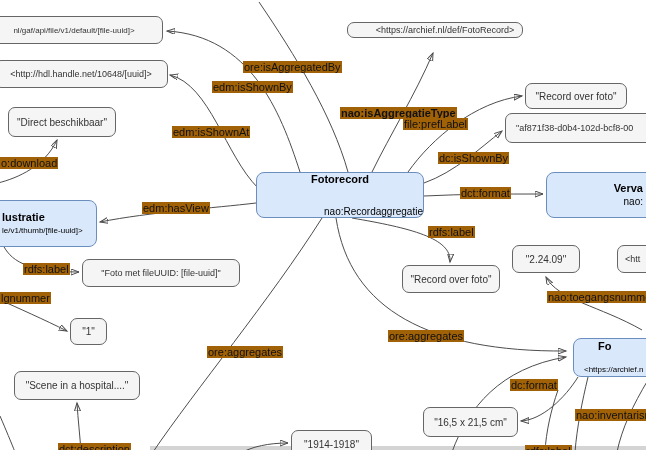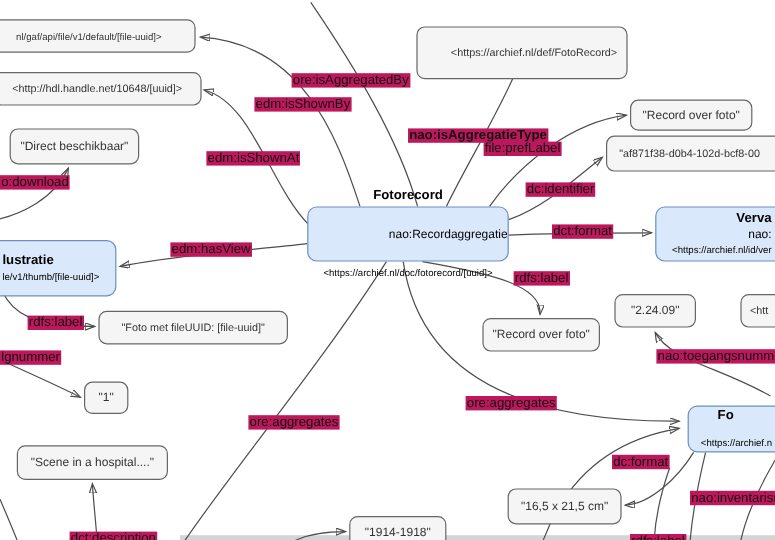--- a/index.html
+++ b/index.html
@@ -12,28 +12,28 @@
 
   .lit{position:absolute;z-index:3;background:#f5f5f5;border:1px solid #666;border-radius:7px;
        color:#333;display:flex;align-items:center;justify-content:center;font-size:10px;
        white-space:nowrap;box-sizing:border-box;}
   .node{position:absolute;z-index:3;background:#dae8fc;border:1px solid #6c8ebf;border-radius:8px;
         color:#000;box-sizing:border-box;display:flex;flex-direction:column;justify-content:center;
         text-align:center;line-height:13px;white-space:nowrap;}
   .node .t{font-weight:bold;font-size:11px;}
   .node .y{font-size:10px;text-align:right;}
   .node .u{font-size:8px;}
-  .elabel{position:absolute;z-index:4;background:#be185d;font-size:11px;color:#111;
+  .elabel{position:absolute;z-index:4;background:#a16207;font-size:11px;color:#111;
           white-space:nowrap;padding:0 1px;}
 
   
   #b1{left:-15px;top:16px;width:178px;height:28px;font-size:8px;}
   #b2{left:-6px;top:60px;width:174px;height:28px;font-size:9px;}
   #b3{left:8px;top:107px;width:108px;height:30px;}
-  #b4{left:347px;top:22px;width:176px;height:44px;font-size:9px;padding-left:20px;}
+  #b4{left:347px;top:22px;width:176px;height:16px;font-size:9px;padding-left:20px;}
   #b5{left:525px;top:83px;width:102px;height:26px;}
   #b6{left:505px;top:113px;width:200px;height:30px;font-size:9px;justify-content:flex-start;padding-left:10px;}
   #b7{left:512px;top:245px;width:68px;height:28px;}
   #b8{left:617px;top:245px;width:60px;height:28px;font-size:9px;justify-content:flex-start;padding-left:7px;}
   #b9{left:402px;top:265px;width:98px;height:28px;}
   #b10{left:82px;top:259px;width:158px;height:28px;font-size:9px;}
   #b11{left:70px;top:318px;width:37px;height:27px;}
   #b12{left:14px;top:371px;width:126px;height:29px;}
   #b13{left:291px;top:430px;width:81px;height:28px;}
   #b14{left:423px;top:407px;width:95px;height:30px;}
@@ -44,21 +44,21 @@
   #n-verv{left:546px;top:172px;width:210px;height:46px;text-align:right;padding-right:112px;}
   #n-foto{left:573px;top:338px;width:200px;height:39px;text-align:left;line-height:12px;}
   #n-foto .t{padding-left:24px;}
   #n-foto .y{padding-left:2px;font-size:9px;}
   #n-foto .u{padding-left:10px;}
 
   
   #l-iab{left:243px;top:61px;}
   #l-isb{left:212px;top:81px;}
   #l-isa{left:172px;top:126px;}
-  #l-dl{left:0;top:146px;}
+  #l-dl{left:0;top:157px;}
   #l-hv{left:142px;top:202px;text-align:center;}
   #l-rll{left:23px;top:263px;}
   #l-vn{left:0;top:292px;}
   #l-iat{left:340px;top:107px;font-weight:bold;}
   #l-pl{left:403px;top:118px;}
   #l-id{left:438px;top:152px;}
   #l-cr{left:460px;top:187px;}
   #l-rlr{left:428px;top:226px;}
   #l-tn{left:547px;top:291px;}
   #l-agl{left:207px;top:346px;}
@@ -102,32 +102,30 @@
     <path d="M 588,377 C 582,402 577,427 575,452"></path>
     <path d="M 558,390 C 551,410 546,432 545,452"></path>
     <path d="M 0,416 C 6,430 11,442 15,452"></path>
   </svg>
 
   <div id="hscroll" class="scrollbar"></div>
 
   <div class="node" id="n-foto-record">
     <div class="t">Fotorecord</div>
     <div class="y">nao:Recordaggregatie</div>
-    <div class="u">&lt;https://archief.nl/doc/fotorecord/[uuid]&gt;</div>
   </div>
 
   <div class="node" id="n-ill">
     <div class="t">lustratie</div>
     <div class="u">le/v1/thumb/[file-uuid]&gt;</div>
   </div>
 
   <div class="node" id="n-verv">
     <div class="t">Verva</div>
     <div class="y">nao:</div>
-    <div class="u">&lt;https://archief.nl/id/ver</div>
   </div>
 
   <div class="node" id="n-foto">
     <div class="t">Fo</div>
     <div class="y">nao:Archie</div>
     <div class="u">&lt;https://archief.n</div>
   </div>
 
   <div class="lit" id="b1">nl/gaf/api/file/v1/default/[file-uuid]&gt;</div>
   <div class="lit" id="b2">&lt;http://hdl.handle.net/10648/[uuid]&gt;</div>
@@ -146,21 +144,21 @@
 
   <div class="elabel" id="l-iab">ore:isAggregatedBy</div>
   <div class="elabel" id="l-isb">edm:isShownBy</div>
   <div class="elabel" id="l-isa">edm:isShownAt</div>
   <div class="elabel" id="l-dl">o:download</div>
   <div class="elabel" id="l-hv">edm:hasView</div>
   <div class="elabel" id="l-rll">rdfs:label</div>
   <div class="elabel" id="l-vn">lgnummer</div>
   <div class="elabel" id="l-iat">nao:isAggregatieType</div>
   <div class="elabel" id="l-pl">file:prefLabel</div>
-  <div class="elabel" id="l-id">dc:identifier</div>
+  <div class="elabel" id="l-id">dc:isShownBy</div>
   <div class="elabel" id="l-cr">dct:format</div>
   <div class="elabel" id="l-rlr">rdfs:label</div>
   <div class="elabel" id="l-tn">nao:toegangsnummer</div>
   <div class="elabel" id="l-agl">ore:aggregates</div>
   <div class="elabel" id="l-agr">ore:aggregates</div>
   <div class="elabel" id="l-fm">dc:format</div>
   <div class="elabel" id="l-inv">nao:inventarisn</div>
   <div class="elabel" id="l-desc">dct:description</div>
   <div class="elabel" id="l-lb">rdfs:label</div>
 

